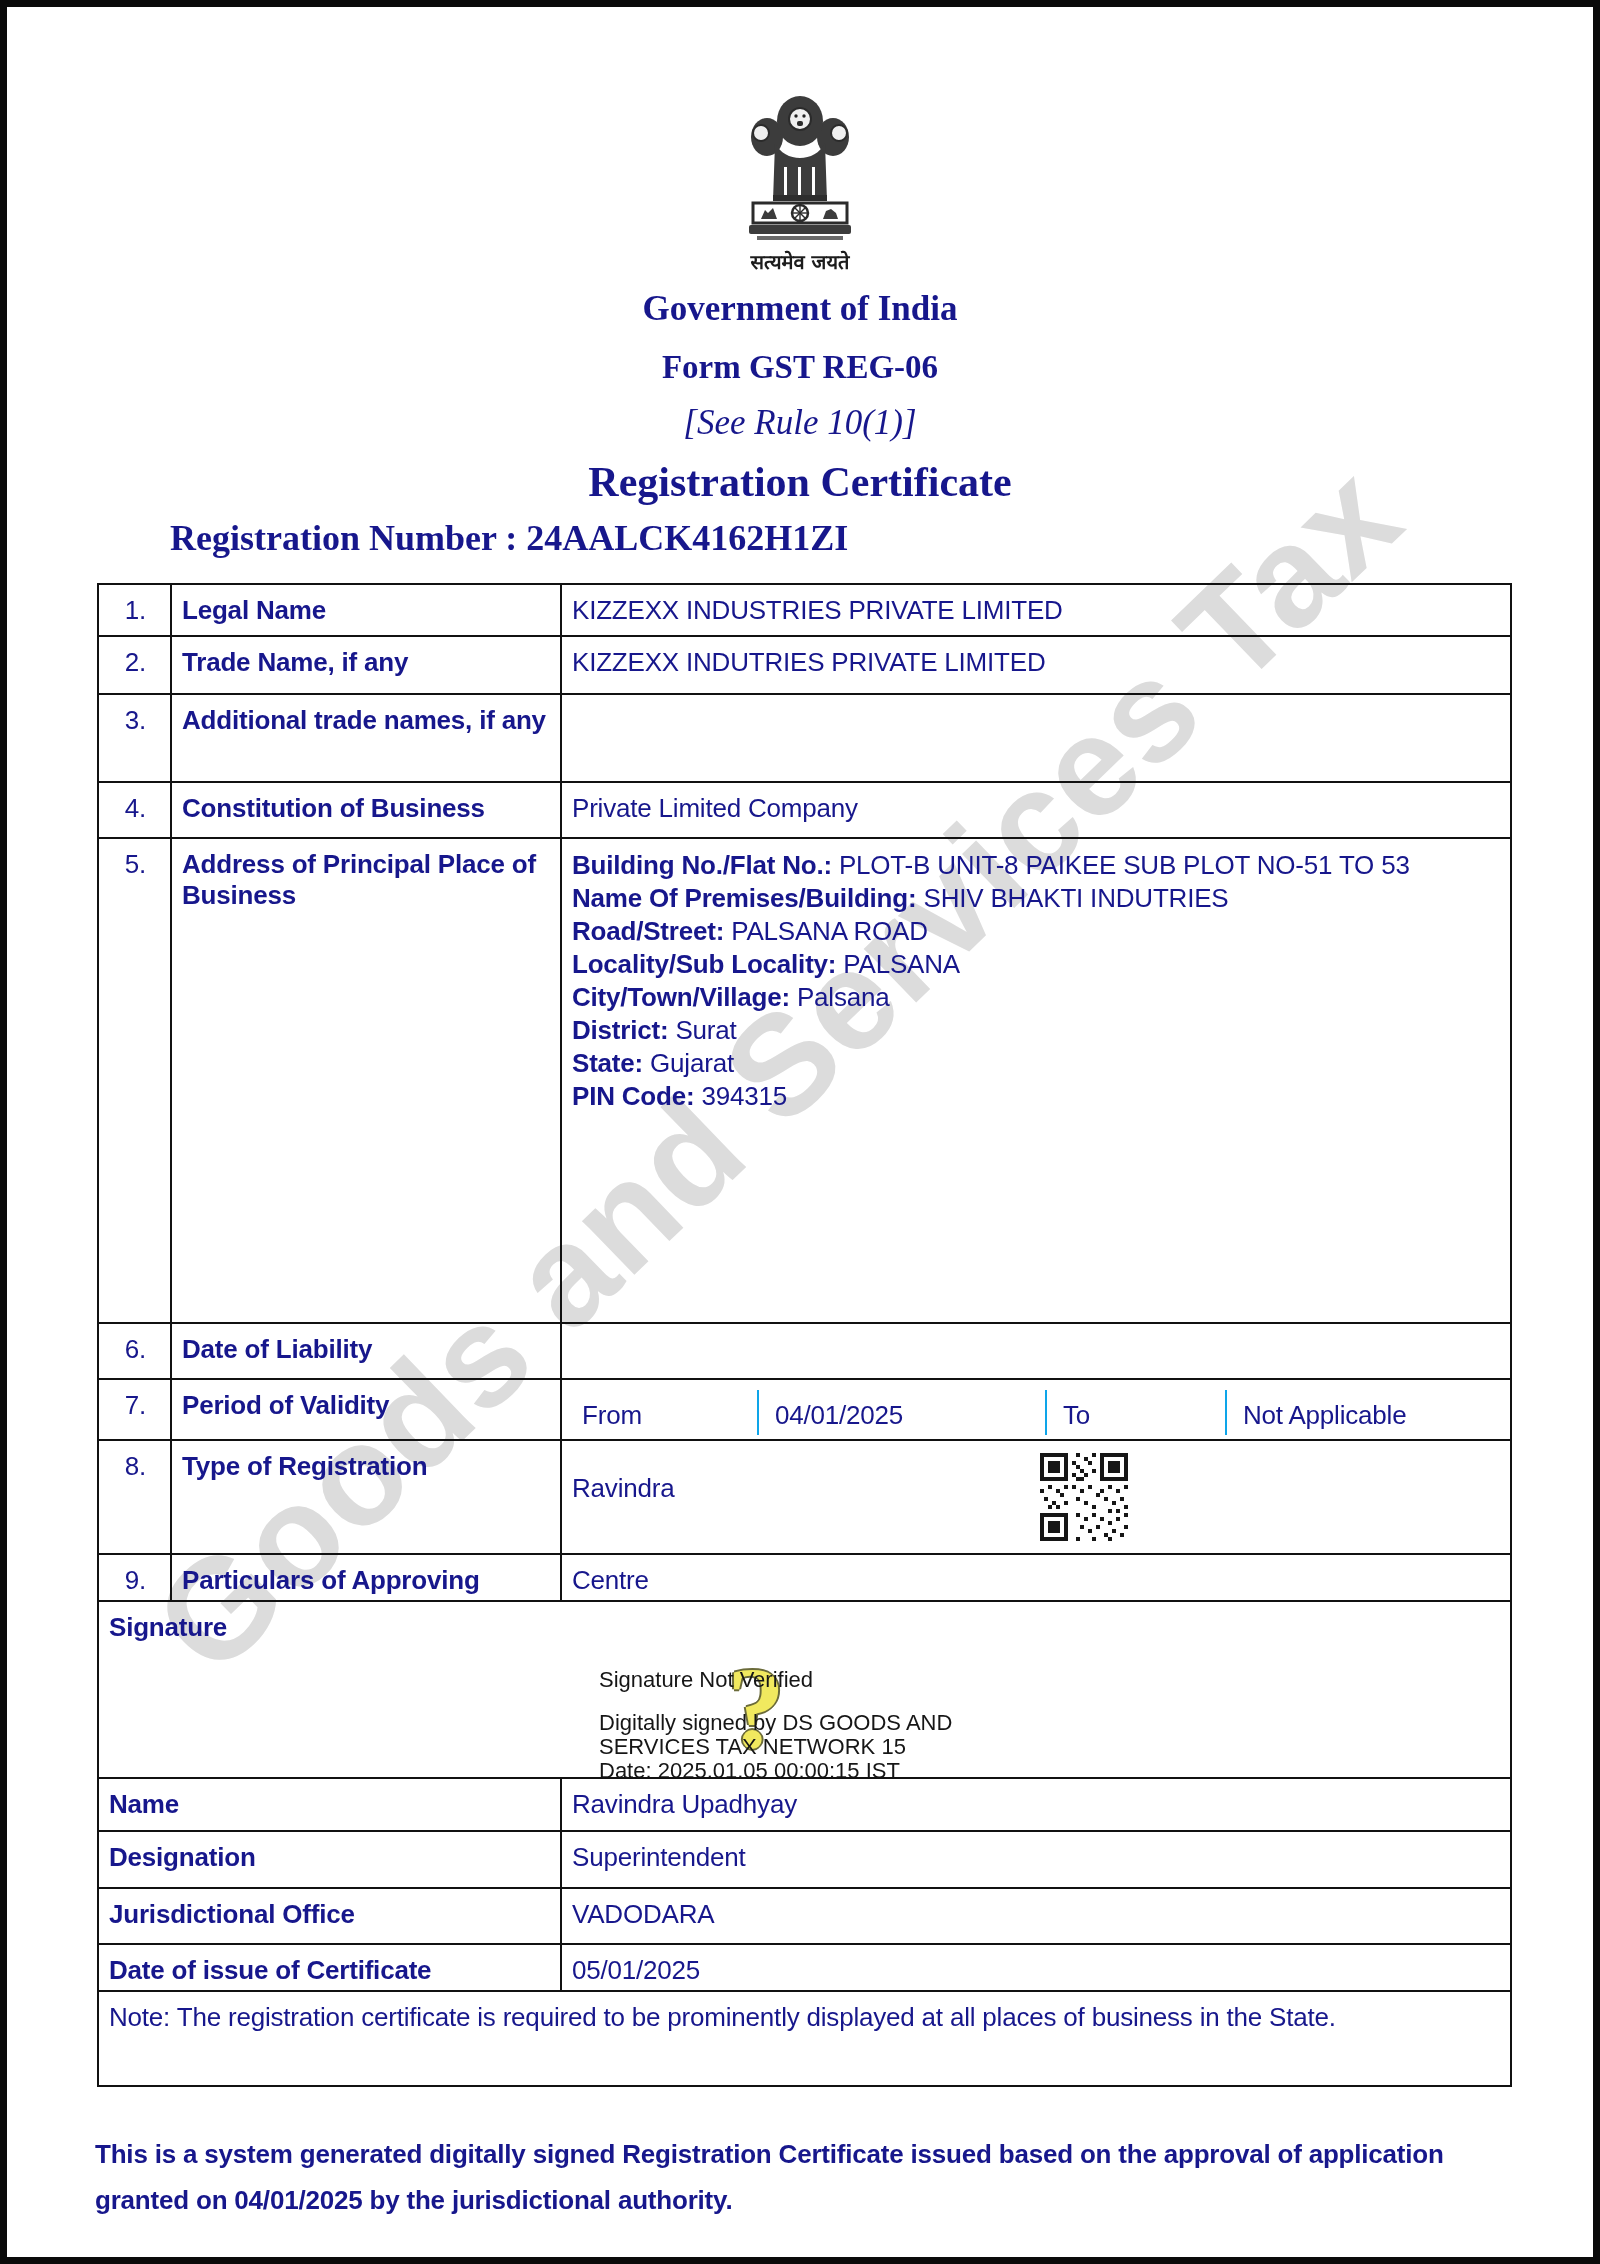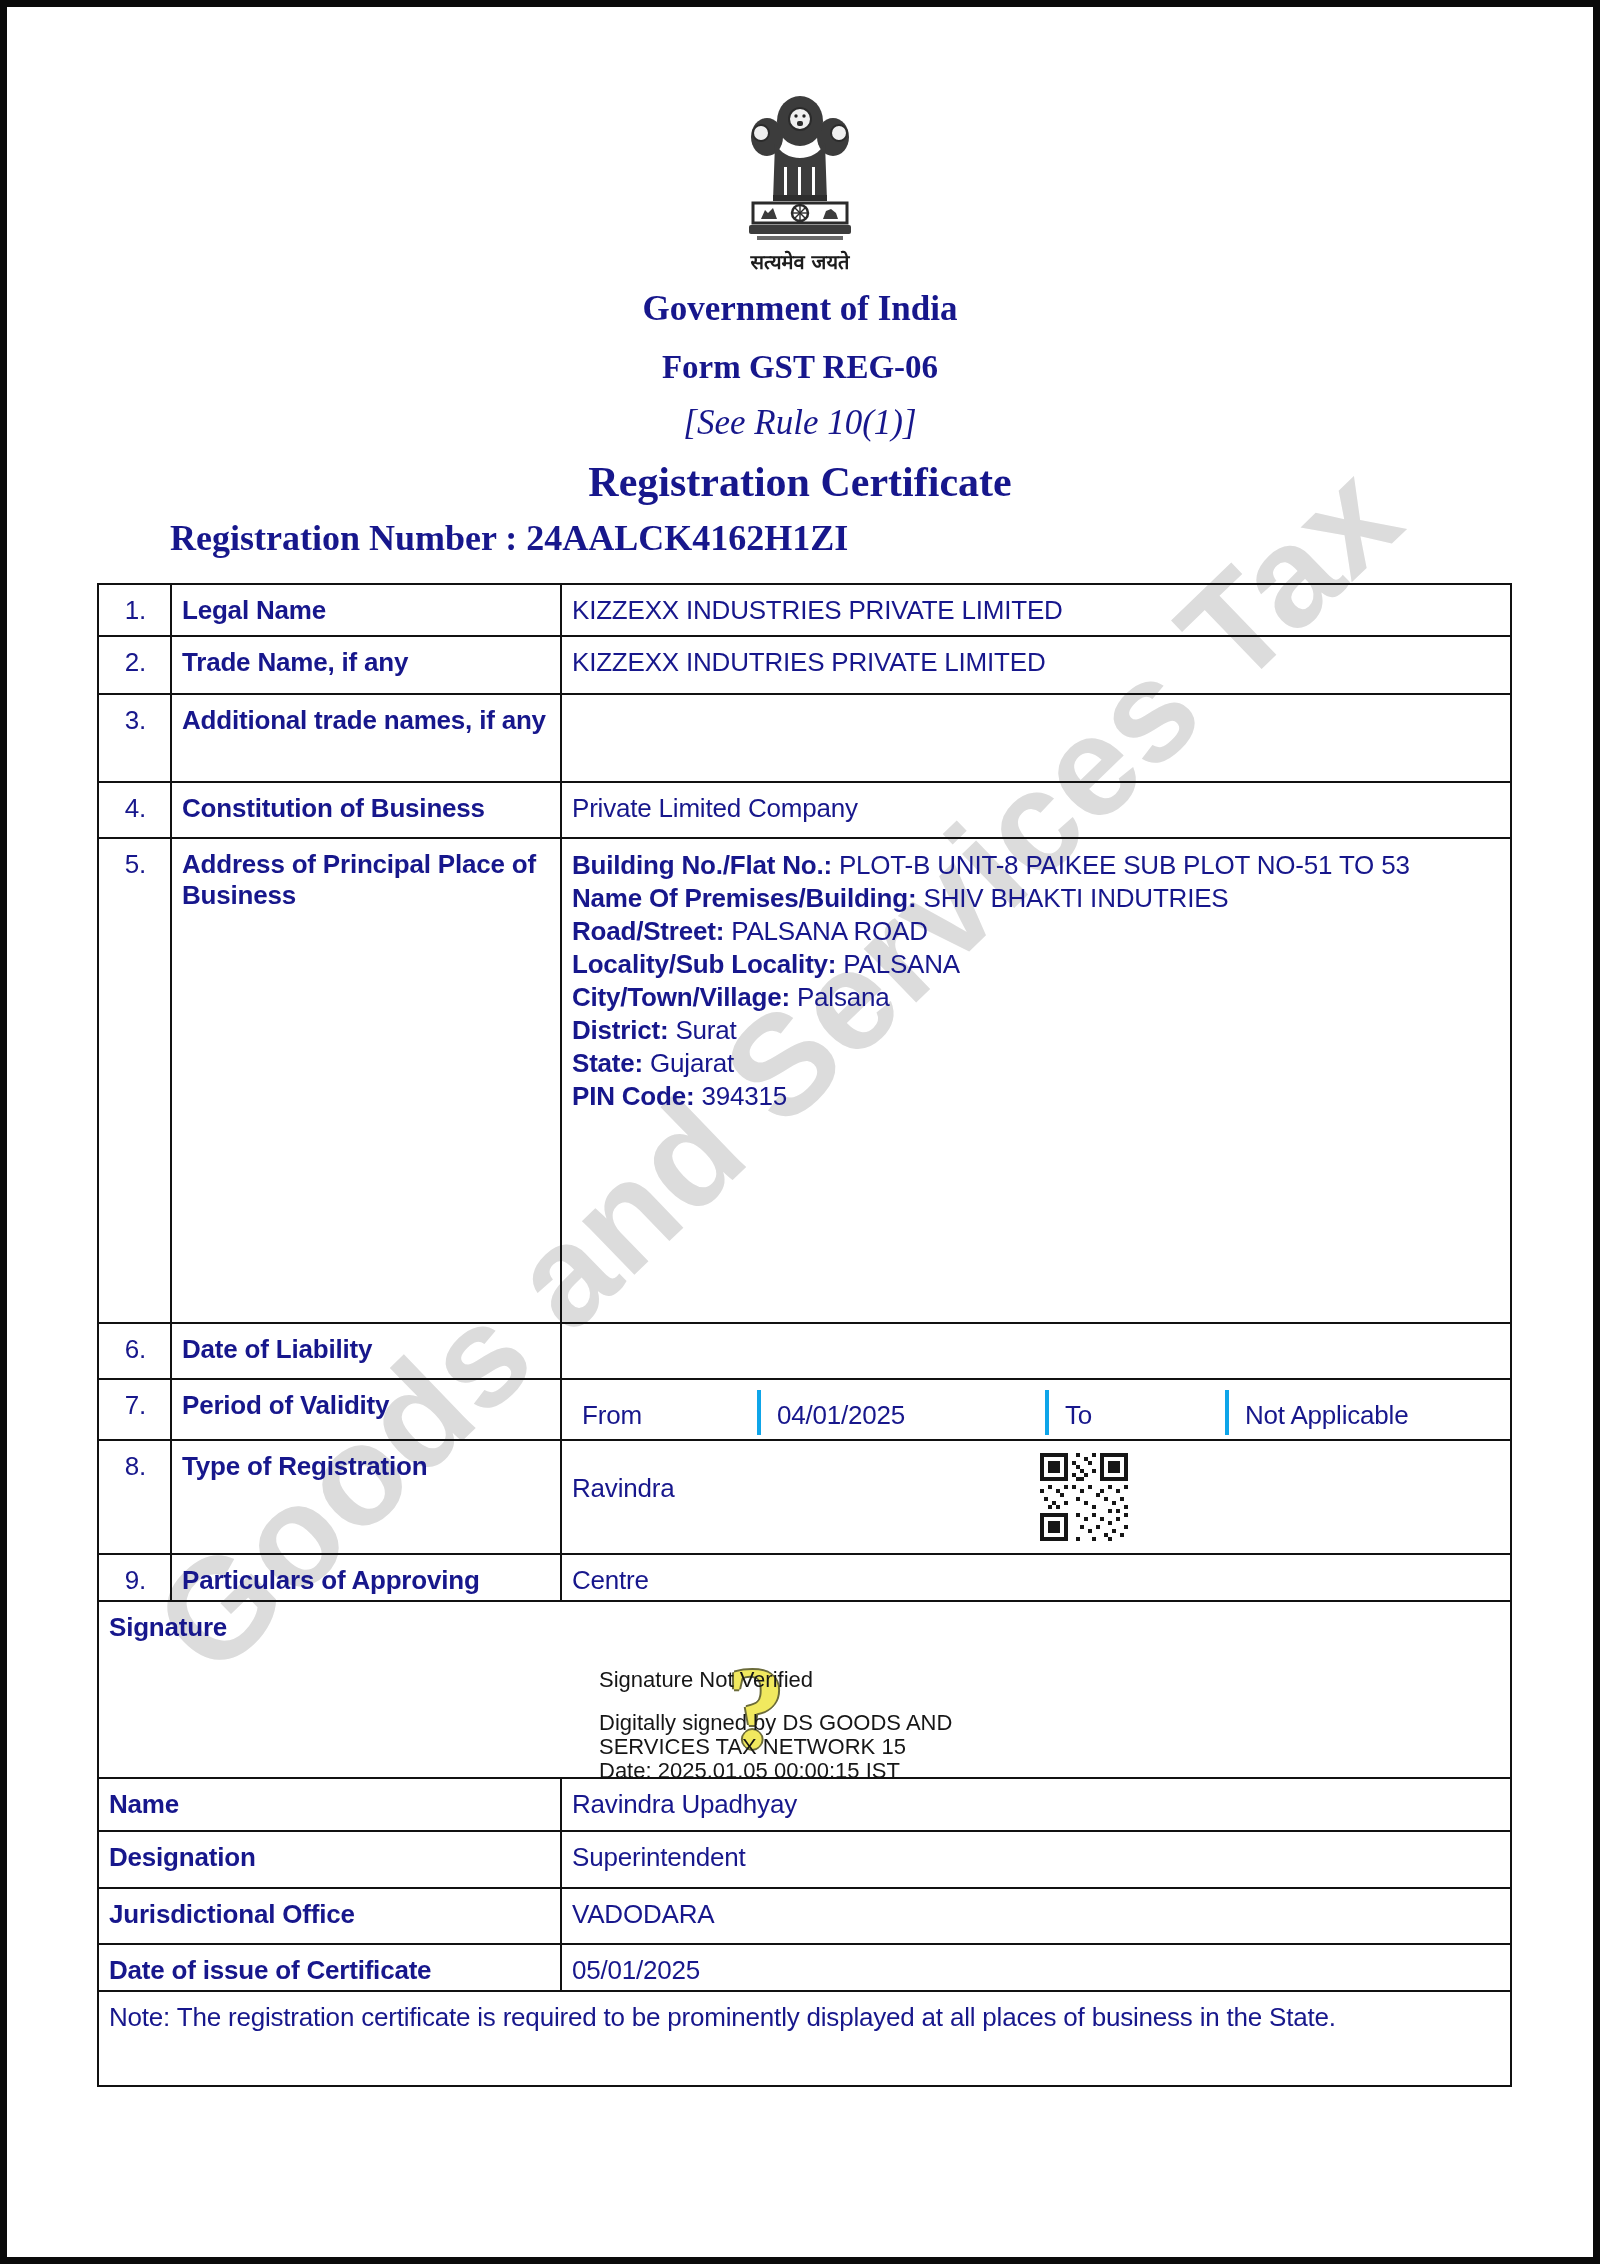--- a/index.html
+++ b/index.html
@@ -62,21 +62,21 @@
     overflow:hidden;
   }
   td.num{ text-align:center; padding-left:0; padding-right:0;}
   td.lbl{ font-weight:bold; padding-left:8px;}
   .addr-line{line-height:33px;}
   .addr-line b{font-weight:bold;}
   
   td.vwrap{padding:0;}
   .vrow{display:flex;height:100%;}
   .vcell{box-sizing:border-box;padding:10px 8px 4px 10px;}
-  .vcell + .vcell{border-left:4px solid #0ea5e9;padding-left:16px;}
+  .vcell + .vcell{border-left:2px solid #0ea5e9;padding-left:16px;}
   .v1{width:185px;} .v2{width:288px;} .v3{width:180px;} .v4{flex:1;}
   
   td.typecell{position:relative;}
   .type-val{position:absolute;left:10px;top:32px;}
   .qr{position:absolute;left:478px;top:12px;}
   
   td.sigcell{position:relative;height:100%;}
   .sig-label{font-weight:bold;}
   .qmark{
     position:absolute;left:628px;top:56px;
@@ -353,15 +353,16 @@
         <td colspan="2" class="lbl">Date of issue of Certificate</td>
         <td>05/01/2025</td>
       </tr>
 
       <tr style="height:95px">
         <td colspan="3" class="notecell">Note: The registration certificate is required to be prominently displayed at all places of business in the State.</td>
       </tr>
     </tbody>
       </table>
 
+    <div class="footer">This is a system generated digitally signed Registration Certificate issued based on the approval of application granted on 04/01/2025 by the jurisdictional authority.</div>
 
   </div>
 </div>
 
 </body></html>

